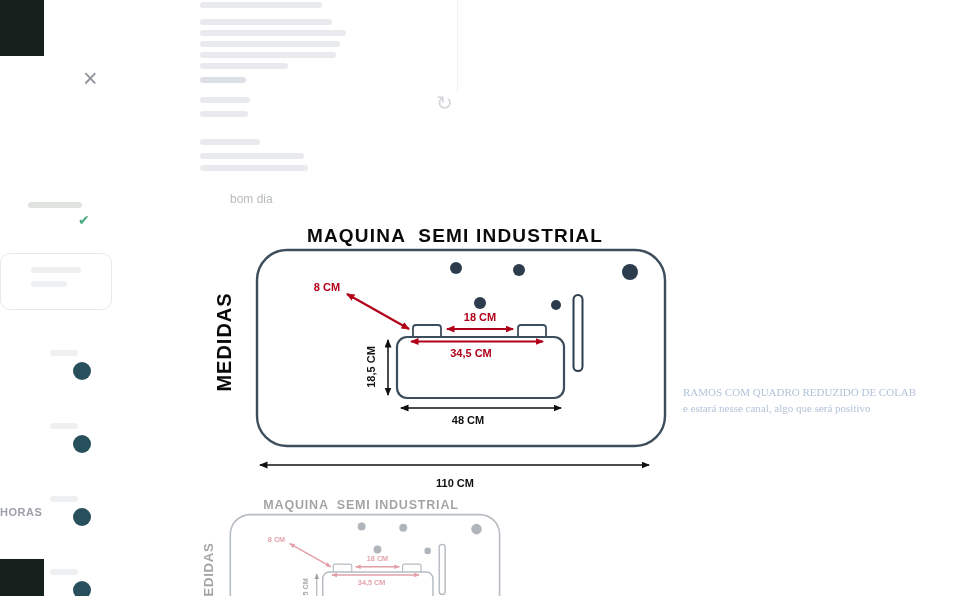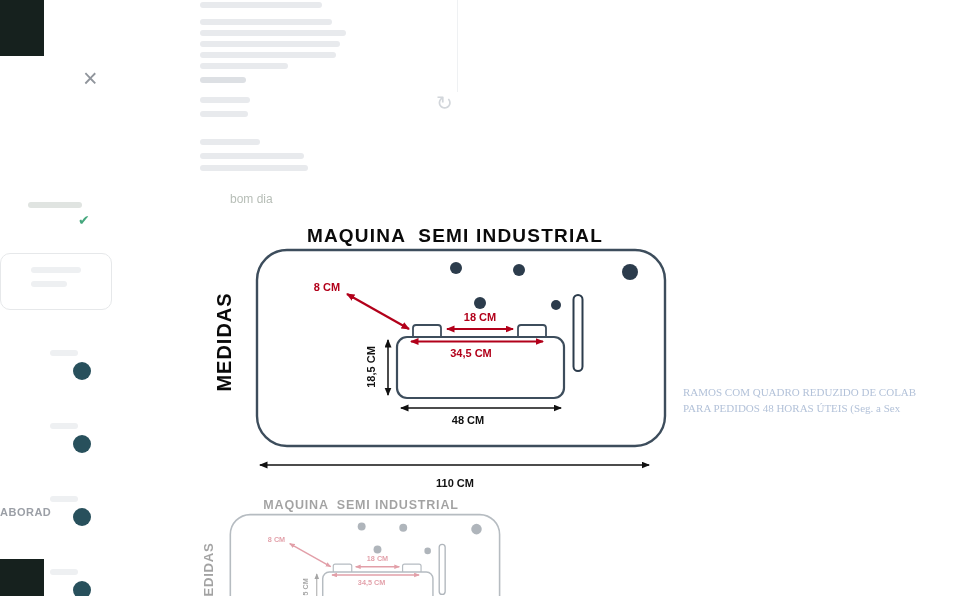--- a/index.html
+++ b/index.html
@@ -79,25 +79,25 @@
 
   <div class="skel lt" style="left:50px;top:350px;width:28px;"></div>
   <div class="dot" style="top:362px;"></div>
   <div class="skel lt" style="left:50px;top:423px;width:28px;"></div>
   <div class="dot" style="top:435px;"></div>
   <div class="skel lt" style="left:50px;top:496px;width:28px;"></div>
   <div class="dot" style="top:508px;"></div>
   <div class="skel lt" style="left:50px;top:569px;width:28px;"></div>
   <div class="dot" style="top:581px;"></div>
 
-  <span class="side-label-frag">ABORAD</span>
+  <span class="side-label-frag">HORAS</span>
 
   <div class="note">
     <div class="note-line">RAMOS COM QUADRO REDUZIDO DE COLAB</div>
-    <div class="note-line">PARA PEDIDOS 48 HORAS ÚTEIS (Seg. a Sex</div>
+    <div class="note-line">e estará nesse canal, algo que será positivo</div>
   </div>
 
   <svg class="canvas" width="956" height="596" viewBox="0 0 956 596">
     <defs>
       <marker id="ar" markerWidth="9" markerHeight="8" refX="7.5" refY="3.5" orient="auto-start-reverse" markerUnits="userSpaceOnUse">
         <path d="M0,0 L8.5,3.5 L0,7 Z" class="red-fill"></path>
       </marker>
       <marker id="ab" markerWidth="9" markerHeight="8" refX="7.5" refY="3.5" orient="auto-start-reverse" markerUnits="userSpaceOnUse">
         <path d="M0,0 L8.5,3.5 L0,7 Z" class="blk-fill"></path>
       </marker>

